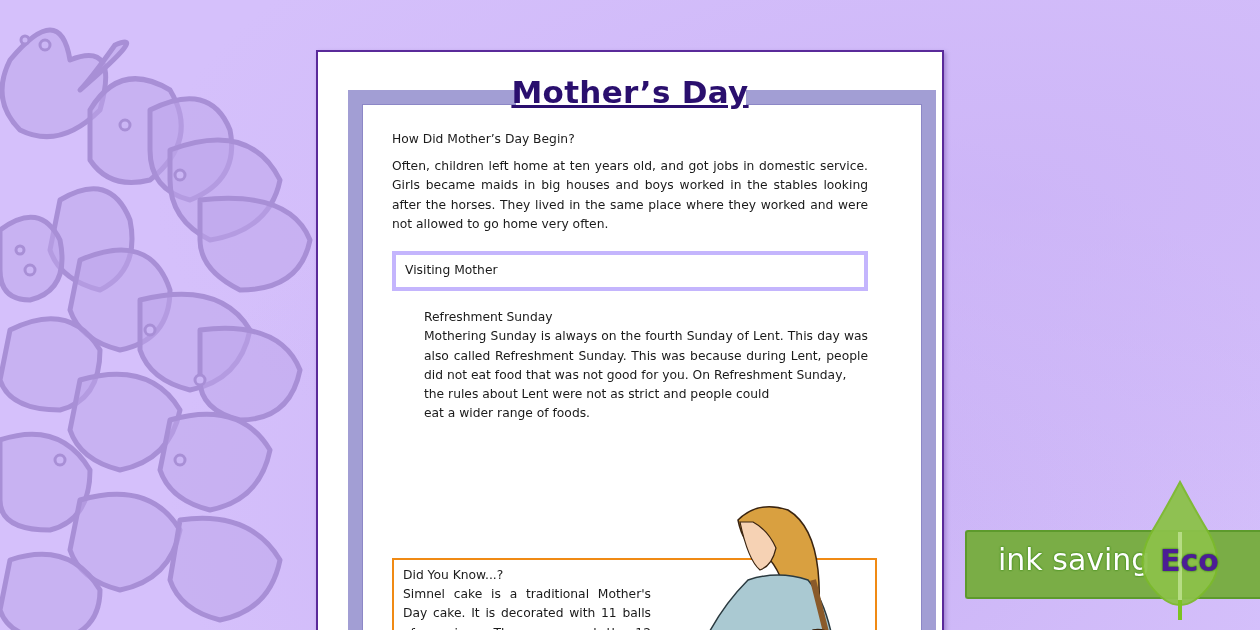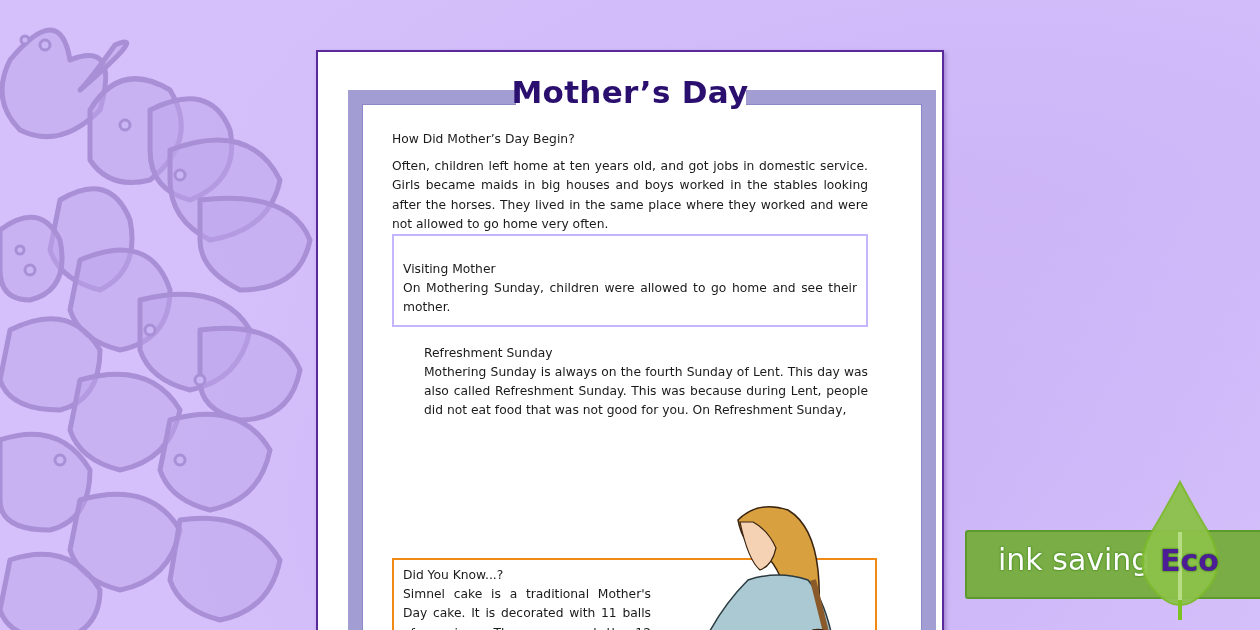--- a/index.html
+++ b/index.html
@@ -26,31 +26,31 @@
     position:absolute; left:30px; top:38px; width:560px; height:580px;
     border:14px solid #a29ed4; border-bottom:none;
     box-shadow: inset 0 0 0 1px #8c87c6;
   }
   .frame-title-mask {
     position:absolute; left:198px; top:28px; width:230px; height:30px; background:#fff;
   }
   .title {
     position:absolute; left:0; right:0; top:22px; text-align:center;
     font-family:"DejaVu Sans", sans-serif; font-weight:bold; font-size:31px;
-    color:#2a0f6e; letter-spacing:0.3px;
+    color:#2a0f6e; letter-spacing:0.3px;text-decoration:underline;
   }
   .content {
     position:absolute; left:74px; top:78px; width:476px;
     font-size:12.3px; line-height:19.2px; color:#1a1a1a;
   }
   .content p { margin:0; text-align:justify; }
   .content .gap { height:8px; }
   .h { font-weight:normal; }
   .box-visit {
-    margin-top:0; border:2px solid #c4b5fd; padding:24px 9px 4px 9px;
+    margin-top:17px; border:4px solid #c4b5fd; padding:6px 9px 4px 9px;
   }
   .sec-refresh { margin-top:17px;margin-left:32px; }
   .narrow { width:365px; text-align:left !important; }
   .box-know {
     position:absolute; left:74px; top:506px; width:472px; height:120px;
     border:2px solid #f08a14; border-bottom:none;
     padding:6px 0 0 9px; font-size:12.3px; line-height:19.2px; color:#1a1a1a;
   }
   .box-know p { margin:0; width:248px; text-align:justify; }
   .illus { position:absolute; left:330px; top:448px; width:210px; height:182px; }
@@ -116,27 +116,27 @@
 
   <div class="content">
     <div>
       <div class="h">How Did Mother’s Day Begin?</div>
       <div class="gap"></div>
       <p>Often, children left home at ten years old, and got jobs in domestic service. Girls became maids in big houses and boys worked in the stables looking after the horses. They lived in the same place where they worked and were not allowed to go home very often.</p>
     </div>
 
     <div class="box-visit">
       <div class="h">Visiting Mother</div>
-      <p>On Mothering Sunday, children were allowed to go home and see their mother.</p>
       <div style="height:3px"></div>
     </div>
 
     <div class="sec-refresh">
       <div class="h">Refreshment Sunday</div>
       <p style="text-align:justify; text-align-last:left;">Mothering Sunday is always on the fourth Sunday of Lent. This day was also called Refreshment Sunday. This was because during Lent, people did not eat food that was not good for you. On Refreshment Sunday,</p>
+      <p class="narrow" style="width:350px;">the rules about Lent were not as strict and people could eat a wider range of foods.</p>
     </div>
   </div>
 
   <div class="box-know">
     <div class="h">Did You Know...?</div>
     <p>Simnel cake is a traditional Mother's Day cake. It is decorated with 11 balls of marzipan. These represent the 12 disciples</p>
   </div>
 
   <svg class="illus" viewBox="0 0 210 182">
 

